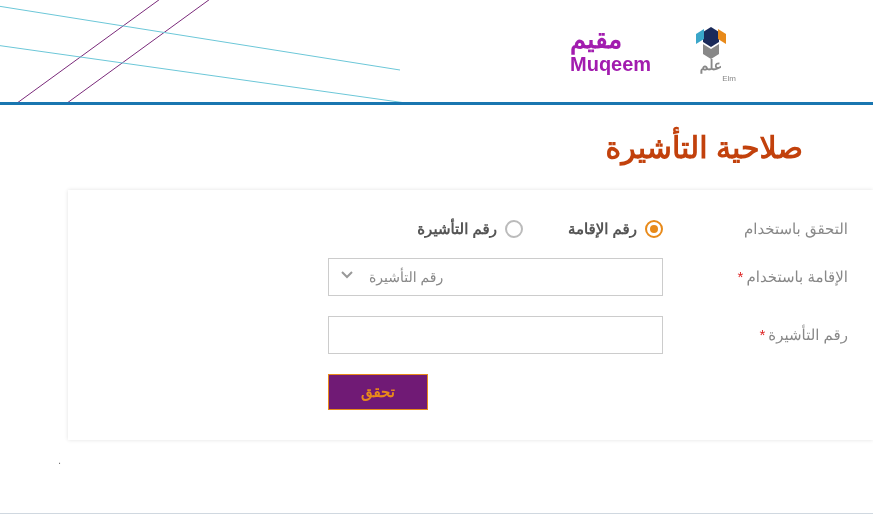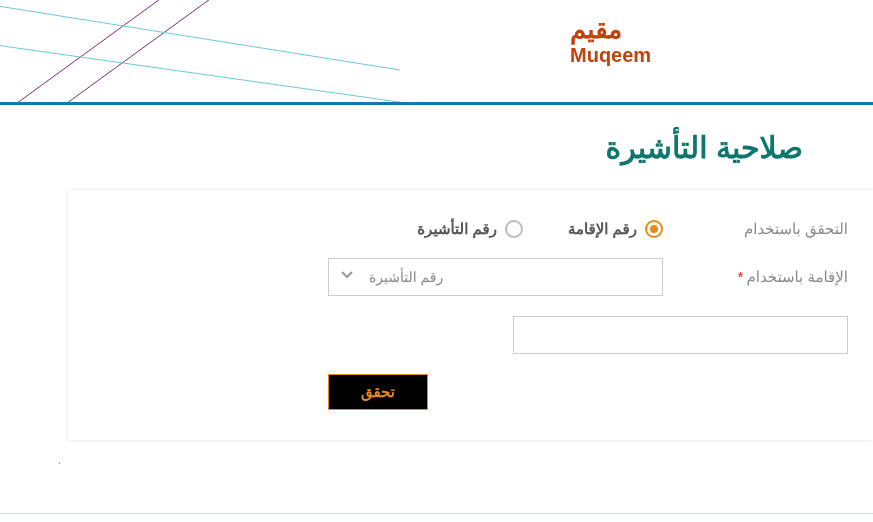--- a/index.html
+++ b/index.html
@@ -28,21 +28,21 @@
 .brand-area {
   position: absolute;
   left: 570px;
   top: 15px;
   display: flex;
   align-items: center;
   gap: 25px;
   direction: ltr;
 }
 .muqeem-text {
-  color: #c2410c;
+  color: #a21caf;
   text-align: left;
   line-height: 1.1;
 }
 .muqeem-ar {
   font-size: 26px;
   font-weight: bold;
 }
 .muqeem-en {
   font-size: 20px;
   font-weight: bold;
@@ -50,21 +50,21 @@
 .elm-logo {
   width: 70px;
   height: 70px;
 }
 .page-title-wrap {
   width: 100%;
   padding: 25px 70px 25px 0;
   text-align: right;
 }
 .page-title {
-  color: #0f766e;
+  color: #c2410c;
   font-size: 30px;
   font-weight: bold;
 }
 .form-panel {
   width: 805px;
   margin-right: 0;
   background: #fff;
   padding: 30px 25px 30px 50px;
   box-shadow: 0 0 4px rgba(0,0,0,0.12);
   text-align: right;
@@ -156,21 +156,21 @@
   color: #999;
 }
 .button-row {
   display: flex;
   padding-right: 185px;
 }
 .submit-btn {
   width: 100px;
   height: 36px;
   border: 1px solid #e88a1a;
-  background: #000000;
+  background: #701a75;
   color: #e88a1a;
   font-size: 15px;
   font-weight: bold;
   cursor: pointer;
 }
 .footer-dot {
   position: absolute;
   left: 58px;
   top: 454px;
   color: #777;
@@ -192,20 +192,32 @@
   <svg class="bg-lines" viewBox="0 0 450 105">
     <line x1="-20" y1="130" x2="200" y2="-30" stroke="#7a2a7a" stroke-width="1"></line>
     <line x1="30" y1="130" x2="250" y2="-30" stroke="#7a2a7a" stroke-width="1"></line>
     <line x1="-40" y1="40" x2="420" y2="105" stroke="#6cc7d8" stroke-width="1"></line>
     <line x1="-40" y1="0" x2="400" y2="70" stroke="#6cc7d8" stroke-width="1"></line>
   </svg>
   <div class="brand-area">
     <div class="muqeem-text">
       <div class="muqeem-ar">مقيم</div>
       <div class="muqeem-en">Muqeem</div>
+    </div>
+    <div class="elm-logo">
+      <svg viewBox="0 0 70 70">
+        <g transform="translate(35,22)">
+          <polygon points="0,-10 8,-5 8,5 0,10 -8,5 -8,-5" fill="#1a2a5a"></polygon>
+          <polygon points="-15,-3 -7,-8 -7,2 -15,7" fill="#3aa6c9"></polygon>
+          <polygon points="15,-3 7,-8 7,2 15,7" fill="#e88a1a"></polygon>
+          <polygon points="0,12 8,7 8,17 0,22 -8,17 -8,7" fill="#888"></polygon>
+        </g>
+        <text x="35" y="55" text-anchor="middle" font-size="14" fill="#888" font-weight="bold">علم</text>
+        <text x="60" y="66" text-anchor="end" font-size="8" fill="#888">Elm</text>
+      </svg>
     </div>
   </div>
 </div>
 
 <div class="page-title-wrap">
   <h1 class="page-title">صلاحية التأشيرة</h1>
 </div>
 
 <div class="form-panel">
 
@@ -240,20 +252,23 @@
         <span class="chevron">
           <svg width="14" height="14" viewBox="0 0 14 14">
               <path d="M2 4 L7 9 L12 4" stroke="#999" stroke-width="2" fill="none"></path>
             </svg>
         </span>
       </div>
     </div>
   </div>
 
   <div class="form-row">
+    <div class="form-label">
+      <span>رقم التأشيرة</span><span class="required-star">*</span>
+    </div>
     <div class="form-control-area">
       <input type="text" class="text-input" style="">
     </div>
   </div>
 
   <div class="button-row">
     <div style="width:335px; display:flex; justify-content:flex-end;">
       <button class="submit-btn">تحقق</button>
     </div>
   </div>

